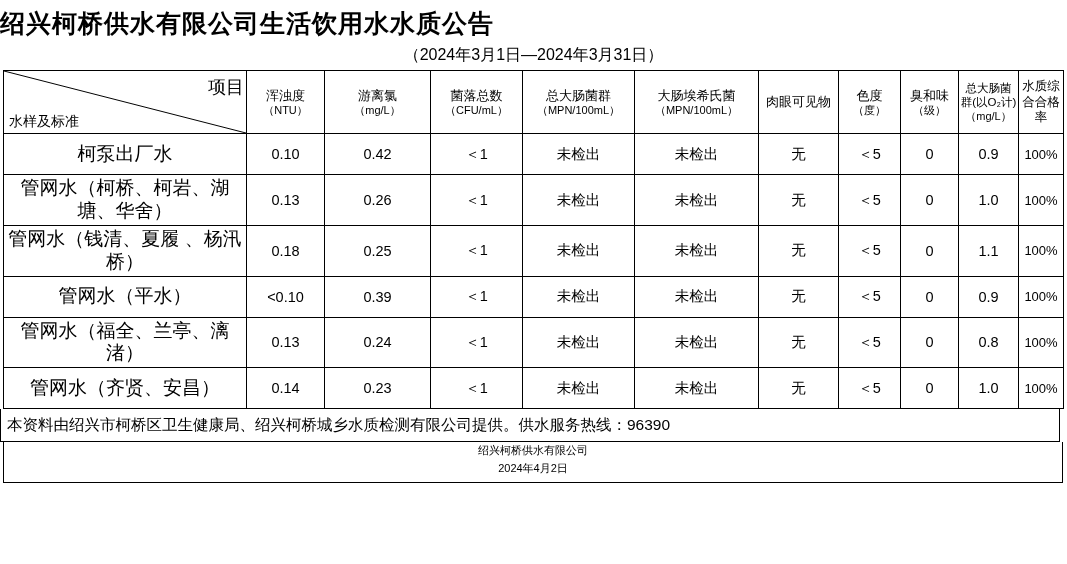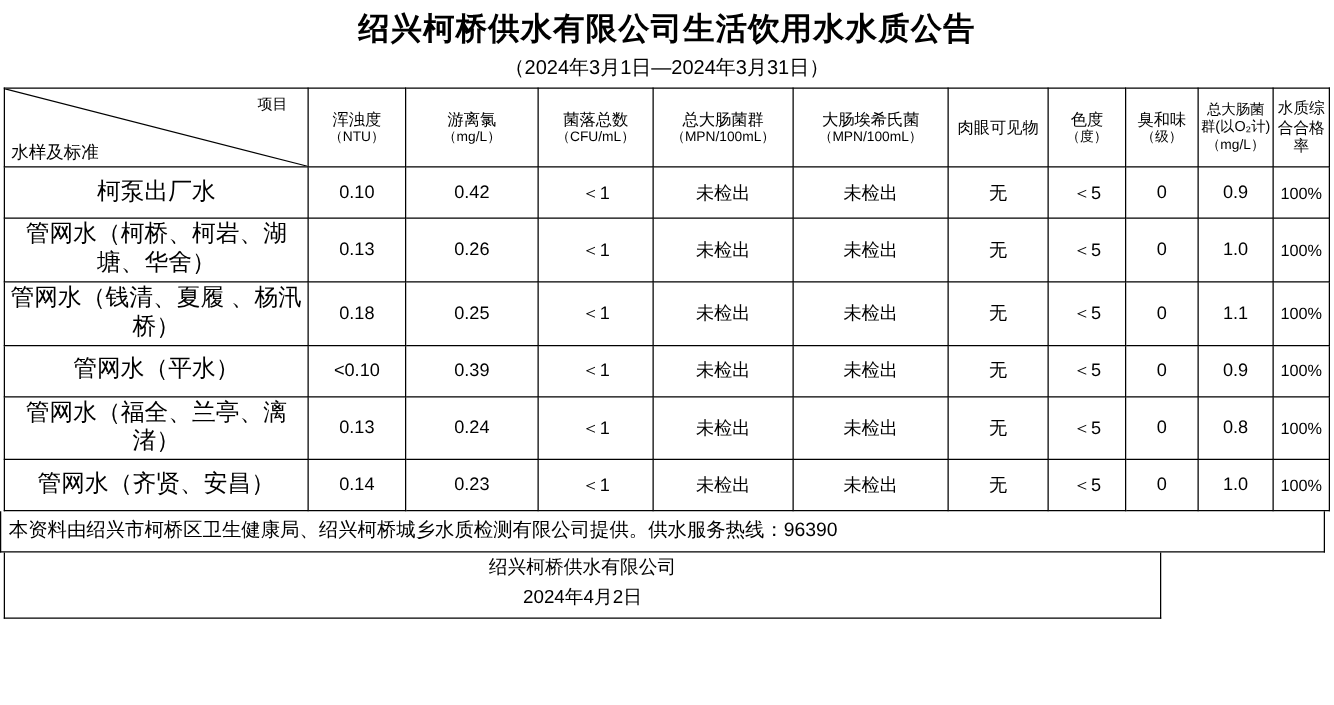--- a/index.html
+++ b/index.html
@@ -15,21 +15,20 @@
     overflow: hidden;
   }
   .page {
     width: 1067px;
     height: 564px;
     position: relative;
     box-sizing: border-box;
     padding: 0;
   }
   .title {
-    text-align: center;
     font-size: 25px;
     font-weight: bold;
     letter-spacing: 1px;
     margin-top: 8px;
     line-height: 1.25;
   }
   .subtitle {
     text-align: center;
     font-size: 16px;
     margin-top: 6px;
@@ -77,23 +76,23 @@
     height: 100%;
   }
   .corner .lbl-sample {
     position: absolute;
     left: 5px;
     bottom: 4px;
     font-size: 14px;
   }
   .corner .lbl-item {
     position: absolute;
-    right: 16px;
+    right: 2px;
     top: 6px;
-    font-size: 12px;
+    font-size: 18px;
     margin-left: 21px;
   }
   .std-row td {
     height: 46px;
     font-size: 14px;
     line-height: 1.2;
   }
   .std-row .std-name {
     font-size: 14px;
     line-height: 1.25;
@@ -118,25 +117,25 @@
     width: 1060px;
     margin-left: 0;
     box-sizing: border-box;
     font-size: 15.5px;
     padding: 6px 4px 6px 6px;
     line-height: 1.3;
   }
   .sig {
     border: 1px solid #000;
     border-top: none;
-    width: 926px;
+    width: 1060px;
     margin-left: 3px;
     box-sizing: border-box;
     text-align: center;
-    font-size: 15px;
+    font-size: 11px;
     line-height: 1.45;
     padding-bottom: 4px;
   }
   .sig div {
     padding: 1px 0;
   }
 </style>
 </head>
 <body>
 

